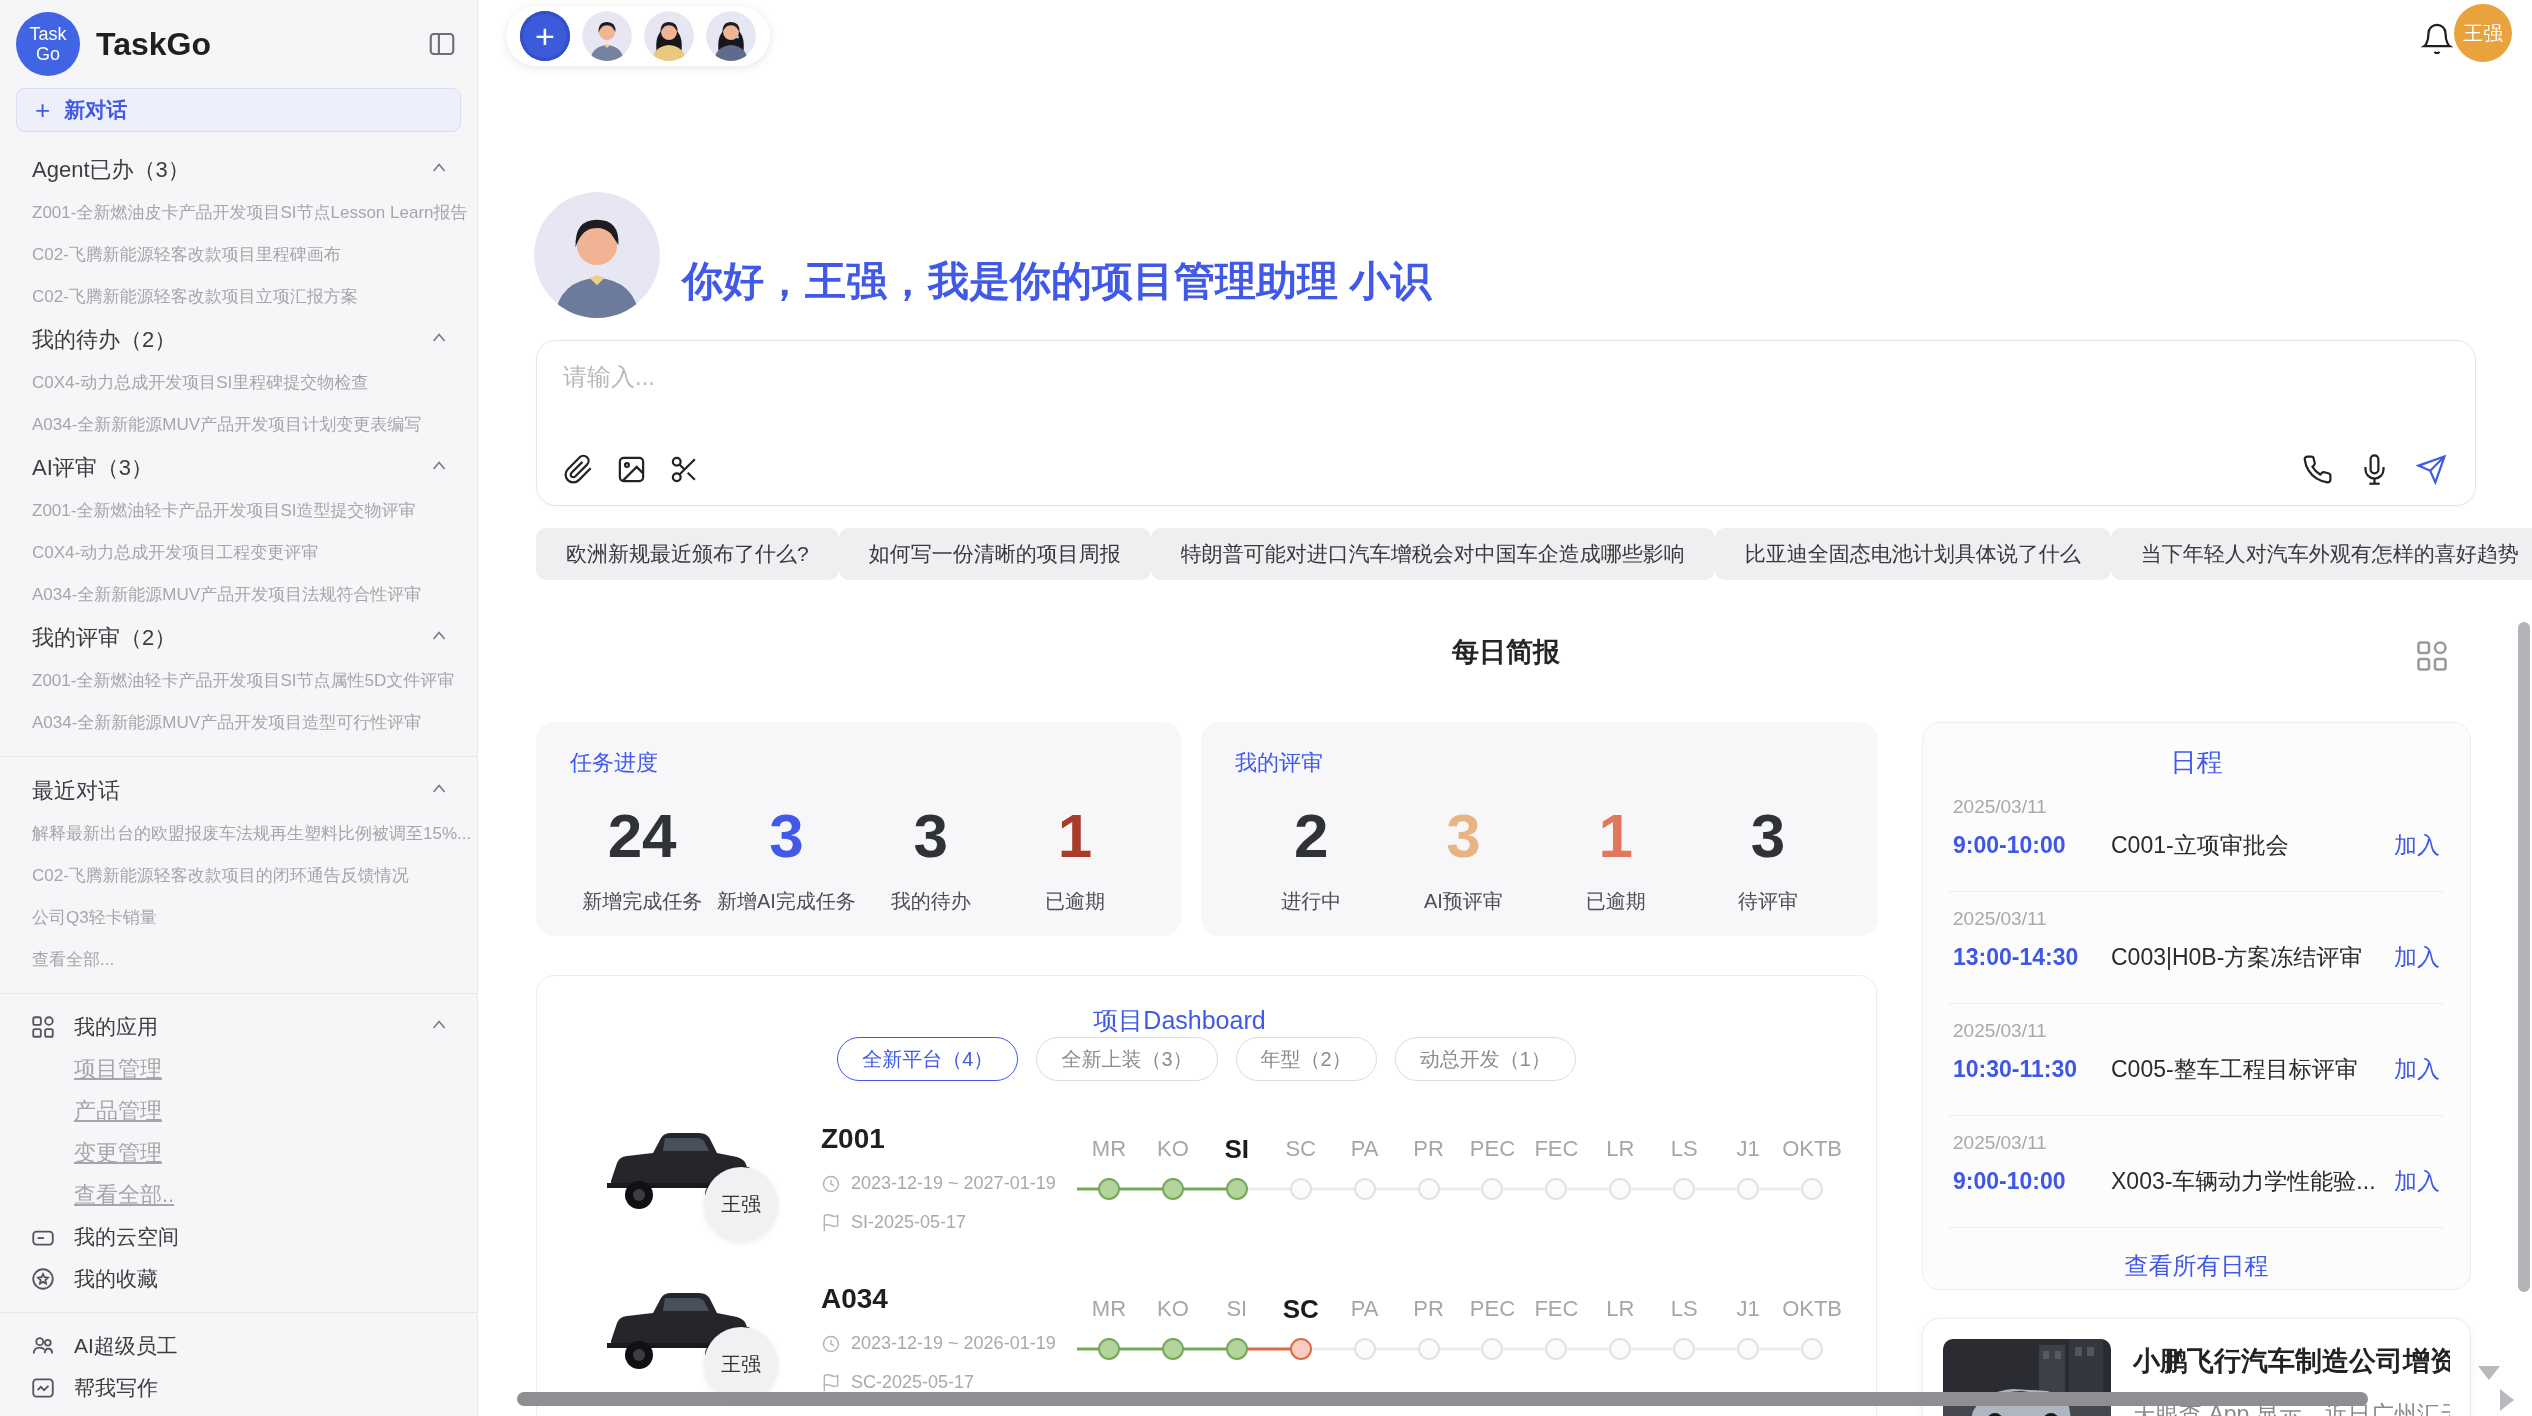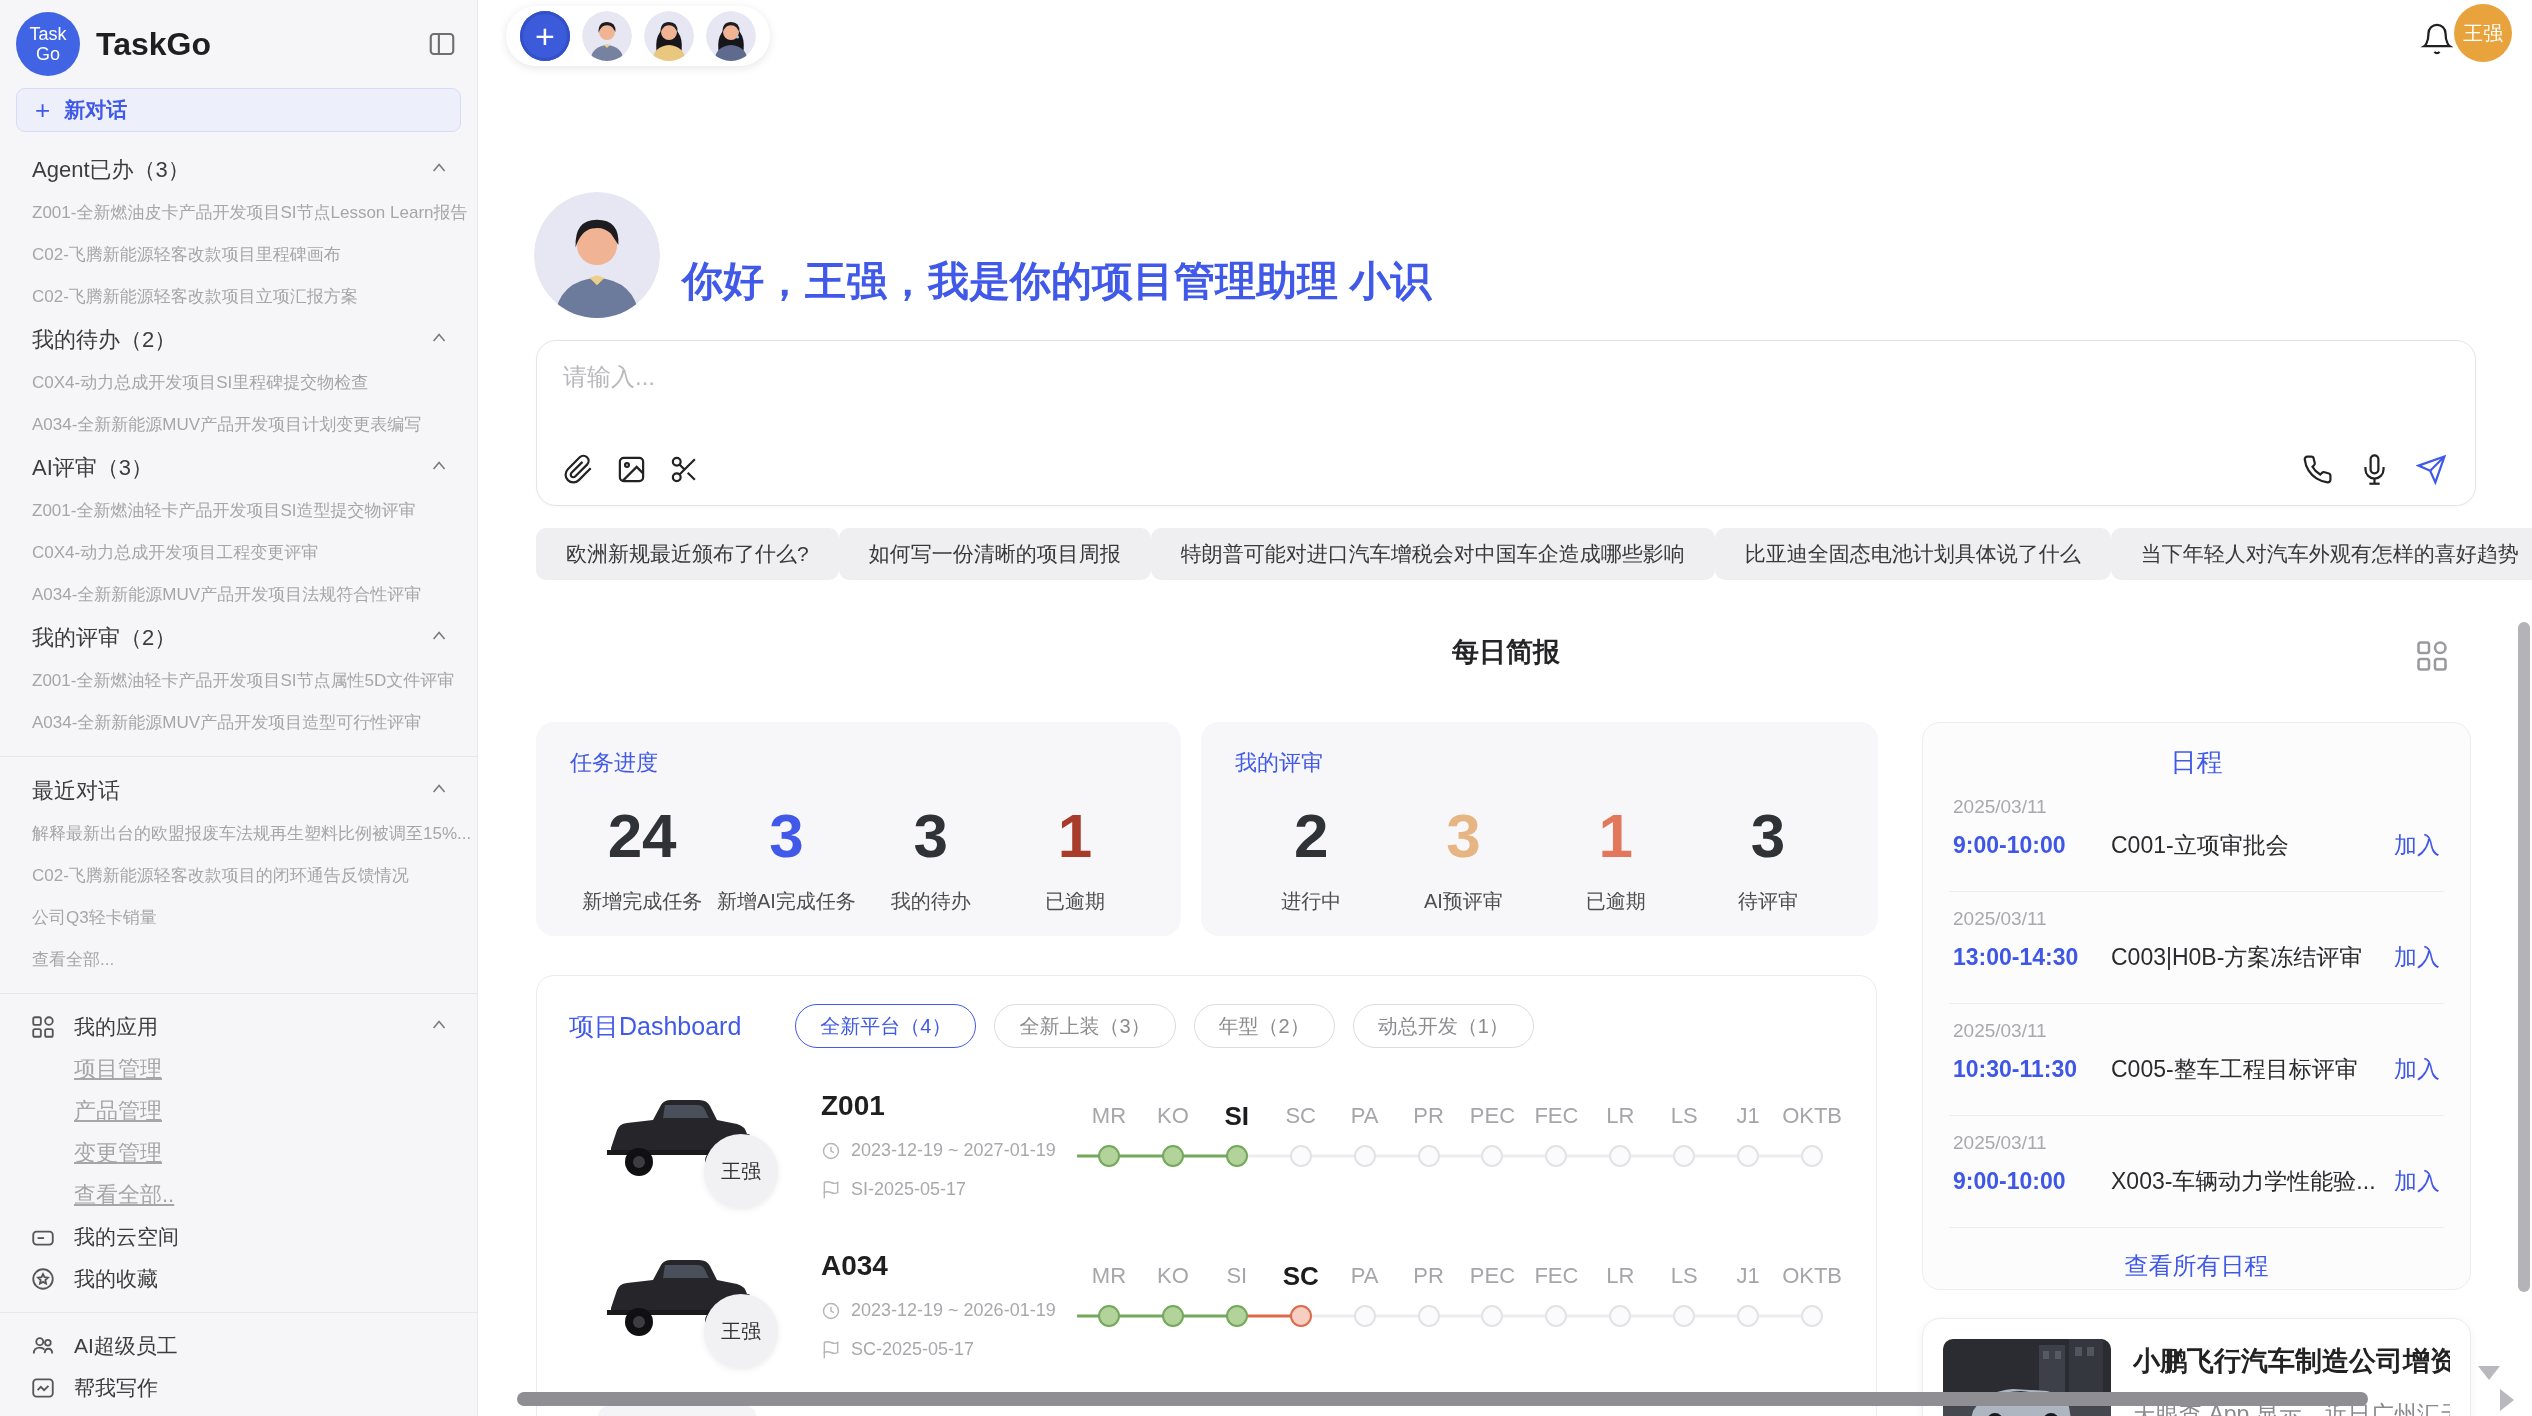--- a/index.html
+++ b/index.html
@@ -73,21 +73,21 @@
   .stat-card { background:#f7f7f9; border-radius:18px; height:214px; padding:26px 34px 0 34px; }
   .stat-card.c1 { width:645px; } .stat-card.c2 { width:677px; }
   .stat-card .lbl { font-size:22px; color:#4159e8; }
   .stat-grid { display:flex; margin-top:22px; }
   .stat-cell { flex:1; text-align:center; }
   .stat-val { font-size:62px; font-weight:600; line-height:72px; }
   .stat-name { font-size:20px; color:#4d4d52; margin-top:16px; }
 
   .dash-card { position:absolute; left:58px; top:975px; width:1341px; height:560px;
     border:1px solid #ececef; border-radius:18px; background:#fff; padding:28px 32px; overflow:hidden; }
-  .dash-head { display:flex; align-items:center; }
+  .dash-head { display:flex; align-items:center;flex-direction:column; }
   .dash-title { font-size:25px; color:#4159e8; margin-right:54px; }
   .dash-filters { display:flex; gap:18px; }
   .fchip { height:44px; line-height:42px; padding:0 24px; border-radius:22px; font-size:20px;
     border:1px solid #dcdcdf; color:#8c8c90; background:#fff; cursor:pointer; white-space:nowrap; }
   .fchip.active { border-color:#4159e8; color:#4159e8; }
   .proj-rows { margin-top:36px; display:flex; flex-direction:column; gap:10px; }
   .proj-row { height:150px; display:flex; position:relative; }
   .truck-block { width:180px; position:relative; flex:none; margin-left:28px; }
   .truck-img { width:160px; height:112px; }
   .owner-badge { position:absolute; left:107px; top:50px; width:74px; height:74px; border-radius:50%;

